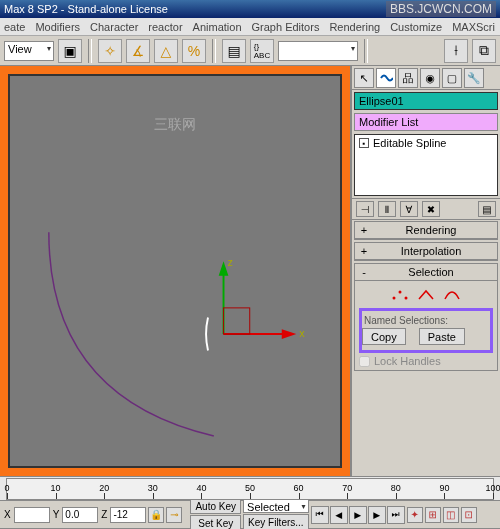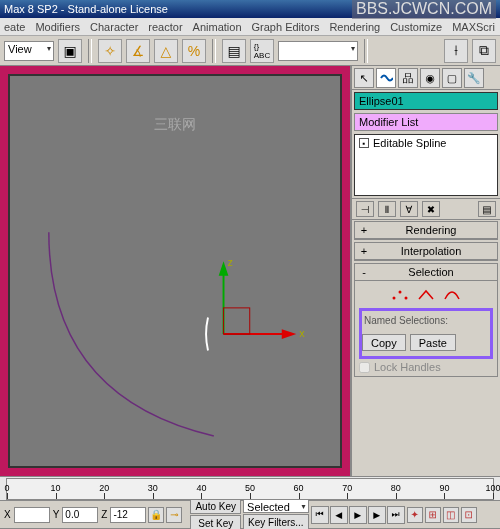--- a/index.html
+++ b/index.html
@@ -1,28 +1,28 @@
 <!DOCTYPE html>
 <html><head>
 <meta charset="utf-8">
 <style>
 * { box-sizing: border-box; margin: 0; padding: 0; font-family: Tahoma, Arial, sans-serif; font-size: 11px; }
 body { width: 500px; height: 529px; background: #d4d0c8; overflow: hidden; }
 .titlebar { height: 18px; background: linear-gradient(#3a6ea5, #0a246a); color: #fff; display: flex; align-items: center; padding: 0 4px; }
-.titlebar .watermark { margin-left: auto; background: rgba(100,100,120,0.6); padding: 1px 4px; font-size: 16px; color: #ddd; }
+.titlebar .watermark { margin-left: auto; background: rgba(100,100,120,0.6); padding: 1px 4px; font-size: 12px; color: #ddd; }
 .menubar { height: 18px; background: #e4e4e4; display: flex; align-items: center; gap: 10px; padding: 0 4px; color: #444; border-bottom: 1px solid #aaa; white-space: nowrap; overflow: hidden; }
 .menubar span { cursor: default; }
 .toolbar { height: 30px; background: #d4d0c8; border-bottom: 1px solid #888; display: flex; align-items: center; padding: 0 4px; gap: 4px; }
 .tb-btn { width: 24px; height: 24px; border: 1px solid #999; background: #e0e0e0; display: flex; align-items: center; justify-content: center; font-size: 14px; }
 .tb-sep { width: 4px; height: 24px; border-left: 1px solid #888; border-right: 1px solid #fff; margin: 0 2px; }
 .combo { height: 20px; border: 1px solid #888; background: #fff; padding: 1px 14px 1px 3px; position: relative; min-width: 50px; }
 .combo::after { content: '▾'; position: absolute; right: 2px; top: 2px; font-size: 8px; color: #333; }
 
 .main { display: flex; height: 410px; }
-.viewport { flex: 1; background: #be185d; position: relative; border-right: 2px solid #888; }
+.viewport { flex: 1; background: #f97316; position: relative; border-right: 2px solid #888; }
 .viewport-inner { position: absolute; inset: 8px; border: 2px solid #333; background: #7a7a7a; }
 .vp-watermark { position: absolute; top: 40px; left: 50%; transform: translateX(-50%); color: #aaa; font-size: 14px; pointer-events: none; }
 
 .sidepanel { width: 148px; background: #d4d0c8; display: flex; flex-direction: column; }
 .sp-tabs { height: 24px; display: flex; gap: 2px; padding: 2px; background: #d4d0c8; border-bottom: 1px solid #888; }
 .sp-tab { width: 20px; height: 20px; border: 1px solid #888; background: #e0e0e0; display: flex; align-items: center; justify-content: center; }
 .sp-tab.active { background: #fff; }
 .obj-name { border: 1px solid #333; background: #14b8a6; padding: 2px 4px; margin: 2px; font-family: Arial; }
 .mod-label { background: #f0abfc; border: 1px solid #888; padding: 2px 4px; margin: 1px 2px; }
 .mod-stack { background: #fff; border: 1px solid #333; height: 62px; margin: 2px; }
@@ -178,21 +178,21 @@
               </svg>
             </div>
           <div class="si">
               <svg width="18" height="12">
                 <path d="M2 10 Q9 -4 16 10" stroke="#d00" fill="none" stroke-width="1.5"></path>
               </svg>
             </div>
         </div>
         <div class="fieldset">
           <div class="leg">Named Selections:</div>
-          <div style="display:flex;gap:4px;margin-top:8px">
+          <div style="display:flex;gap:13px;margin-top:2px">
             <button class="btn">Copy</button>
             <button class="btn">Paste</button>
           </div>
         </div>
         <label class="chk">
             <input type="checkbox" disabled="" style="">
             <span>Lock Handles</span>
           </label>
       </div>
     </div>

